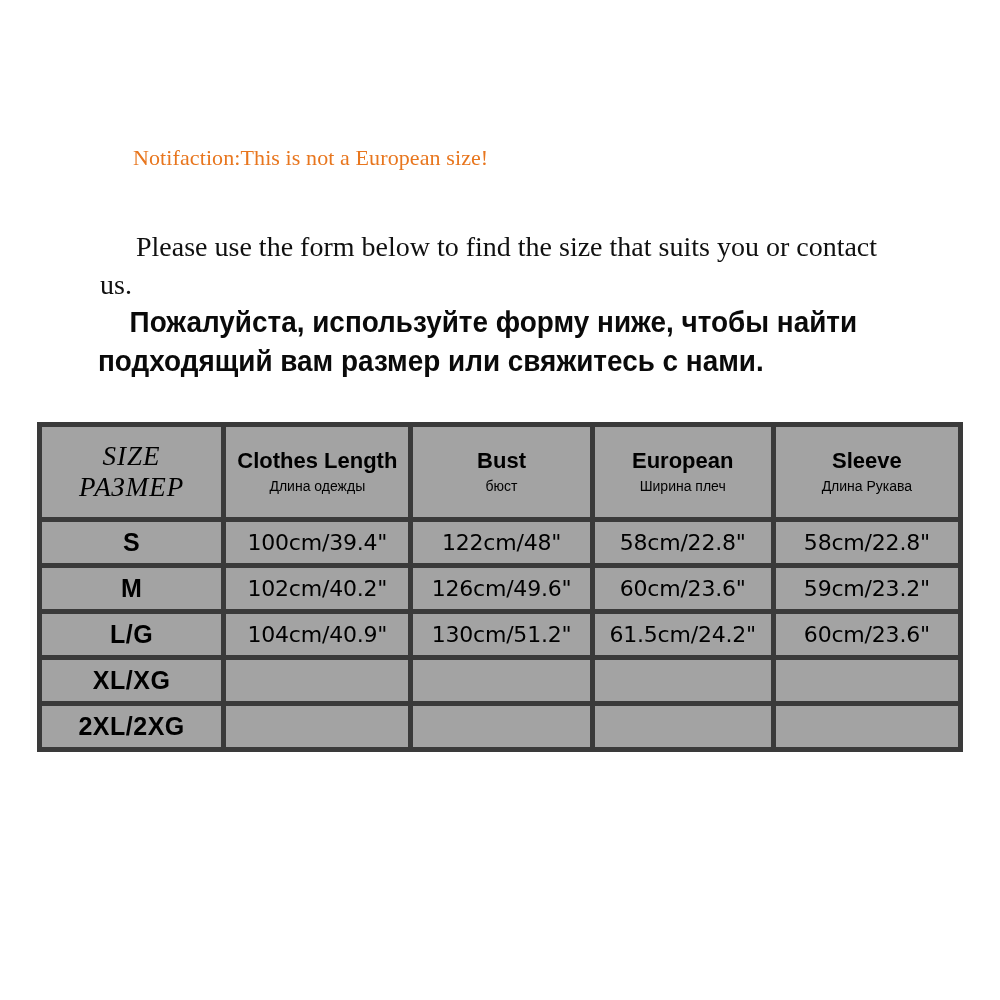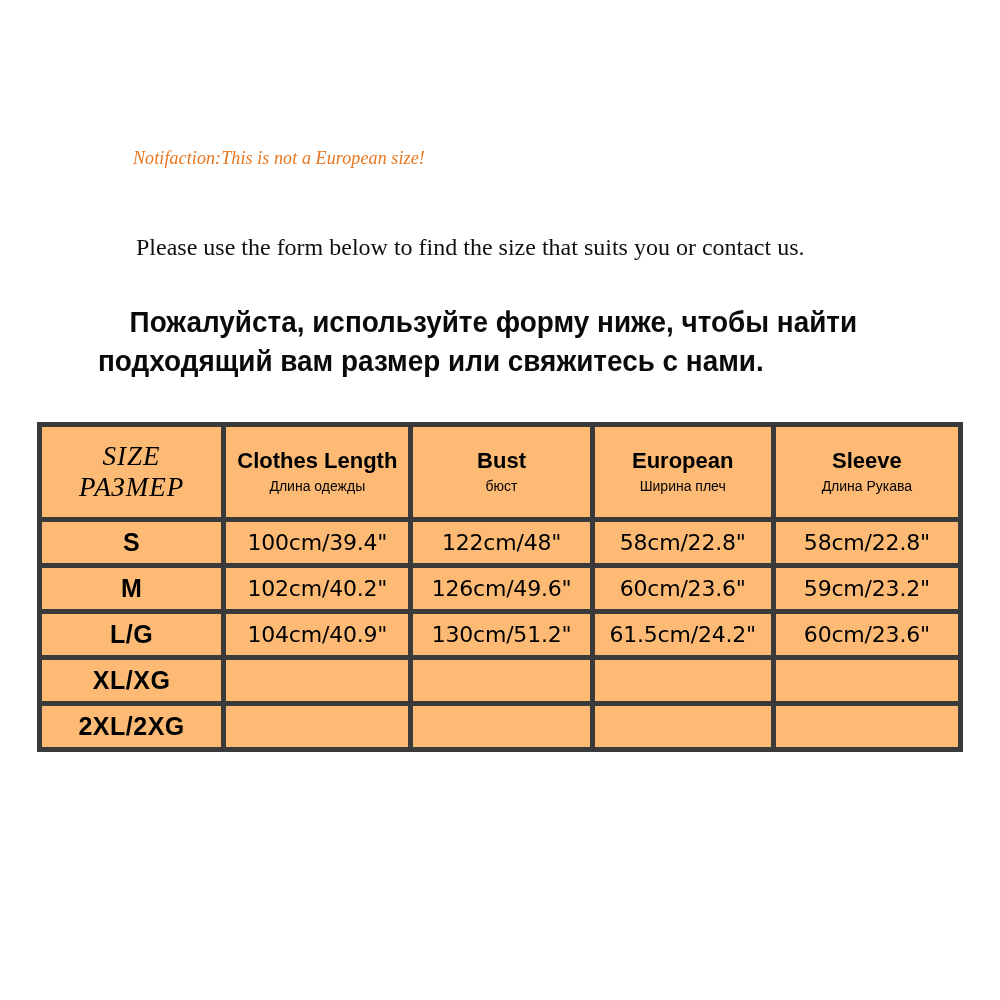--- a/index.html
+++ b/index.html
@@ -18,37 +18,36 @@
 
   
   #notice-block {
     position: absolute;
     left: 133px;
     top: 142px;
     width: 800px;
   }
   .notice-line {
     font-family: "Liberation Serif", "DejaVu Serif", serif;
-    font-style: italic;
     font-weight: 400;
-    font-size: 18px;
+    font-size: 22px;
     line-height: 32px;
     color: #e8761e;
     white-space: nowrap;
     letter-spacing: 0.1px;
   }
 
   
   #intro-en {
     position: absolute;
     left: 100px;
     top: 228px;
     width: 800px;
     font-family: "Liberation Serif", "DejaVu Serif", serif;
-    font-size: 24px;
+    font-size: 28px;
     line-height: 38px;
     color: #101010;
     text-indent: 36px;
     text-align: left;
   }
   #intro-ru {
     position: absolute;
     left: 98px;
     top: 302px;
     width: 830px;
@@ -69,21 +68,21 @@
     left: 37px;
     top: 422px;
     width: 926px;
     border-collapse: separate;
     border-spacing: 0;
     background: #3a3a3a;
     border: 5px solid #3a3a3a;
     table-layout: fixed;
   }
   #size-table td {
-    background: #fdba74;
+    background: #a3a3a3;
     border: 0;
     border-right: 5px solid #3a3a3a;
     border-bottom: 5px solid #3a3a3a;
     padding: 0;
     text-align: center;
     vertical-align: middle;
     color: #000000;
   }
   #size-table tr td:last-child { border-right: 0; }
   #size-table tr:last-child td { border-bottom: 0; }

